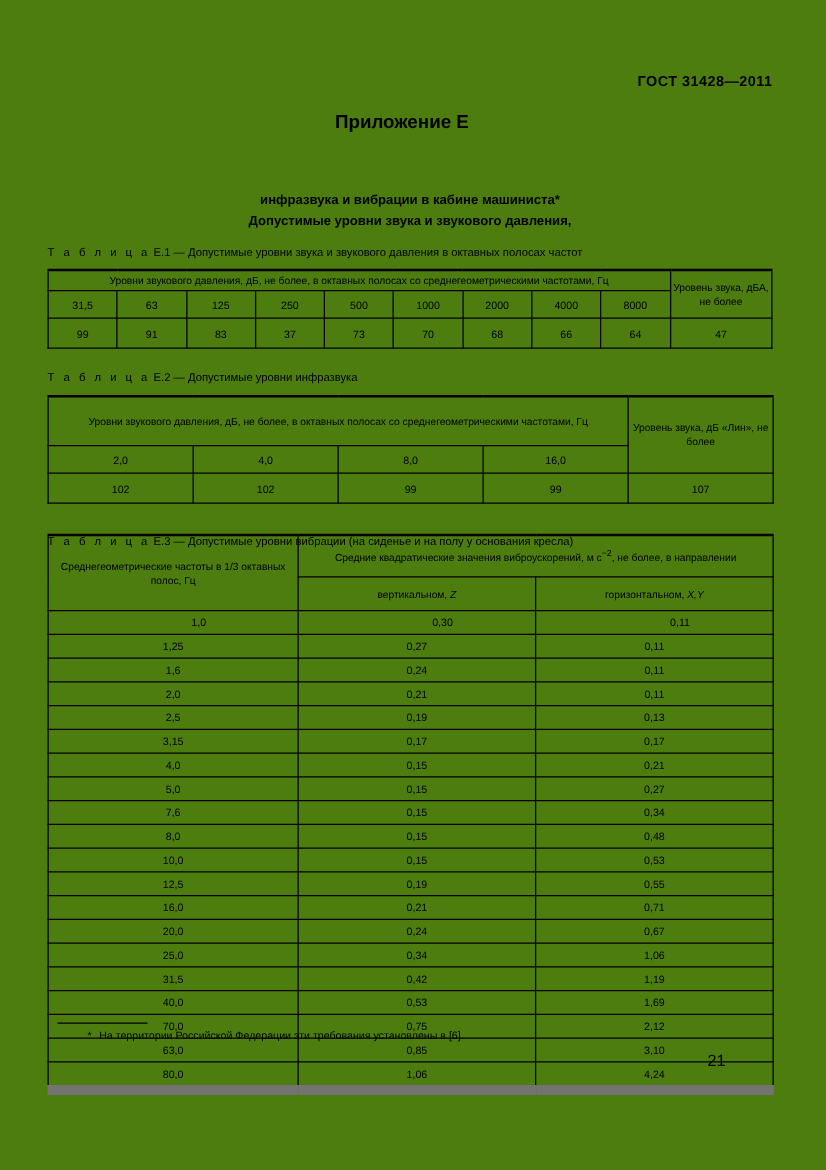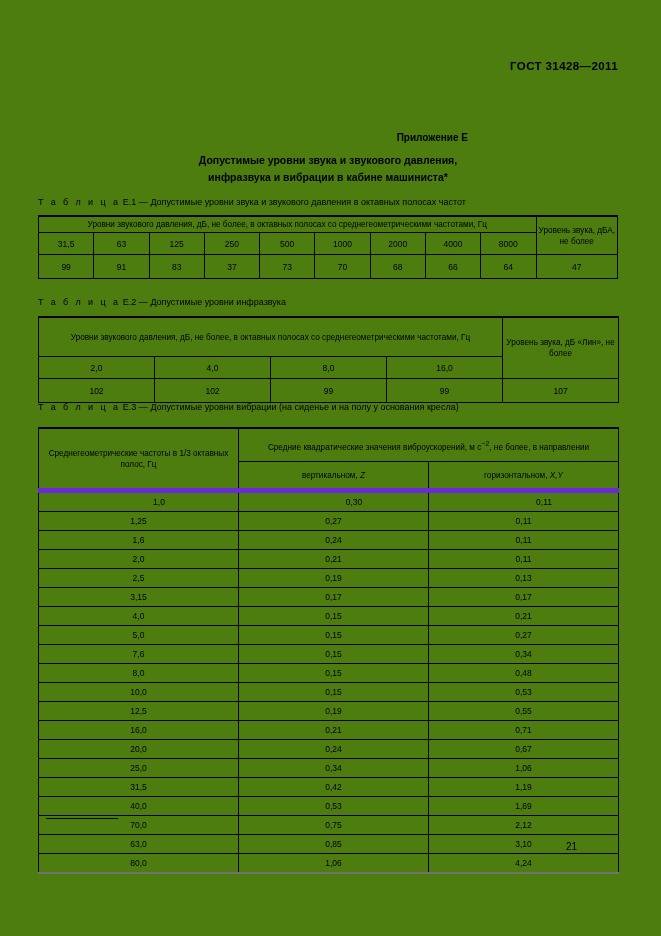--- a/index.html
+++ b/index.html
@@ -35,26 +35,25 @@
     font-weight: bold;
     letter-spacing: 0.4px;
     white-space: nowrap;
   }
 
   
   .annex {
     position: absolute;
     left: 230px;
     top: 90px;
-    font-size: 10px;
+    font-size: 15px;
     font-weight: bold;
     line-height: 15px;
-    text-align: right;
+    text-align: left;
     width: 200px;
-    margin-top: 40px;
   }
 
   
   .main-title {
     position: absolute;
     left: 40px;
     top: 152px;
     width: 500px;
     text-align: center;
     font-size: 10.5px;
@@ -91,30 +90,30 @@
 
   .hdr-cell { font-size: 8.2px; line-height: 11px; padding: 4px 5px; }
   .sub-hdr { height: 22px; }
   .val-row td { height: 19px; border-top: 2px solid #000000; }
 
   
   .blk-t1-cap { position: absolute; left: 0; top: 197px; }
   .blk-t1     { position: absolute; left: 0; top: 215px; }
   .blk-t2-cap { position: absolute; left: 0; top: 297px; }
   .blk-t2     { position: absolute; left: 0; top: 316px; }
-  .blk-t3-cap { position: absolute; left: 0; top: 402px; }
+  .blk-t3-cap { position: absolute; left: 0; top: 428px; }
   .blk-t3     { position: absolute; left: 0; top: 427px; }
 
   
   table.t3 { font-size: 8.5px; border-radius: 28px; }
   table.t3 td { height: 16px; padding: 1px 2px; }
   table.t3 .h1 { height: 30px; }
   table.t3 .h2 { height: 24px; }
-  table.t3 tr.first-data td { border-top: 5px solid #6d28d9; padding-left: 43px; }
-  table.t3 tr:last-child td { border-bottom: 2px solid #737373; }
+  table.t3 tr.first-data td { border-top: 1px solid #6d28d9; padding-left: 43px; }
+  table.t3 tr:last-child td { border-bottom: 8px solid #737373; }
 
   .italic { font-style: italic; }
   sup { font-size: 7px; vertical-align: super; }
 
   
   .footnote-wrap {
     position: absolute;
     left: 0;
     top: 818px;
     width: 580px;
@@ -129,39 +128,39 @@
     font-size: 8.5px;
     margin-left: 32px;
     white-space: nowrap;
   }
   .footnote-text .ast { margin-right: 6px; }
 
   .page-number {
     position: absolute;
     left: 566px;
     top: 841px;
-    font-size: 10px;
+    font-size: 13px;
   }
 </style>
 </head>
 <body>
 
 <div class="page">
 
   <div class="content">
 
     <div class="doc-header">ГОСТ 31428—2011</div>
 
     <div class="annex">
       <div>Приложение Е</div>
     </div>
 
     <div class="main-title">
+      <div>инфразвука и вибрации в кабине машиниста*</div>
       <div>Допустимые уровни звука и звукового давления,</div>
-      <div>инфразвука и вибрации в кабине машиниста*</div>
     </div>
 
     <div class="tbl-caption blk-t1-cap">
       <span class="spaced">Т а б л и ц а</span><span>&nbsp;</span><span>Е.1</span>
       <span>—</span>
       <span>Допустимые уровни звука и звукового давления в октавных полосах частот</span>
     </div>
 
     <table class="gost t1 blk-t1">
       <colgroup>
@@ -369,19 +368,22 @@
         <tr>
           <td>80,0</td>
           <td>1,06</td>
           <td>4,24</td>
         </tr>
       </tbody>
     </table>
 
     <div class="footnote-wrap">
       <div class="footnote-rule"></div>
+      <div class="footnote-text">
+        <span class="ast">*</span><span>На территории Российской Федерации эти требования установлены в [6].</span>
+      </div>
     </div>
 
   </div>
 
   <div class="page-number">21</div>
 
 </div>
 
 </body></html>

